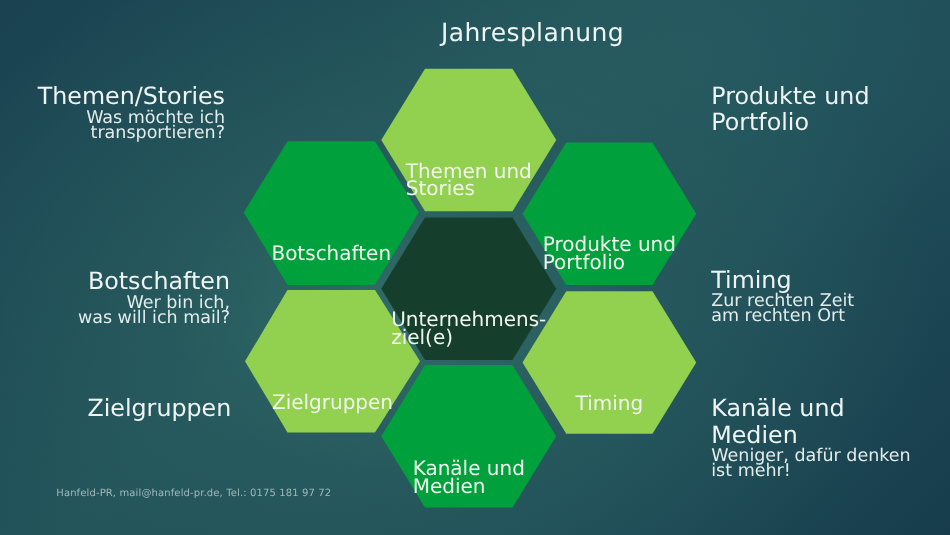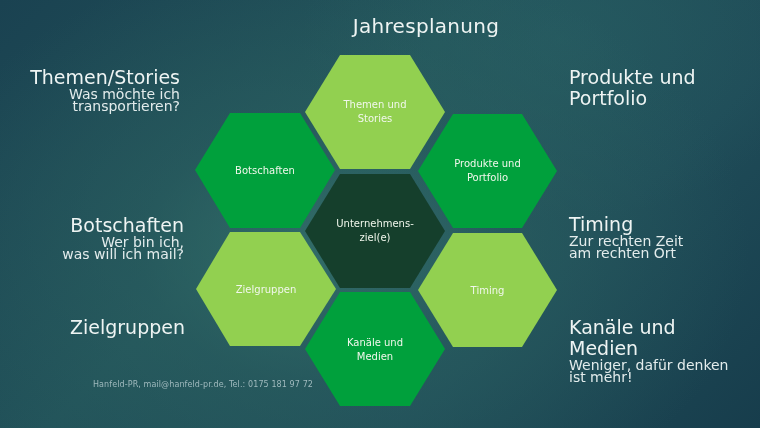--- a/index.html
+++ b/index.html
@@ -11,33 +11,32 @@
       radial-gradient(ellipse 260px 180px at 560px 40px, rgba(40,95,100,0.6) 0%, rgba(27,67,80,0) 100%),
       linear-gradient(135deg, #1a4251 0%, #22535a 40%, #1f4c58 70%, #173d4c 100%);
     color: #e8efef;
   }
   .slide-title {
     position: absolute; left: 0; width: 760px; top: 14px; text-align: center;
     font-size: 20px; color: #eef4f3; letter-spacing: 0.3px; font-weight: normal; margin-left: 46px;
   }
   svg.hexes { position: absolute; left: 0; top: 0; width: 760px; height: 428px; }
   .hex-label {
-    position: absolute; text-align: center; color: #f1f7ec; font-size: 10px; line-height: 14px;
-    display: flex; align-items: center; justify-content: center; white-space: pre-line;
+    position: absolute; text-align: left; color: #f1f7ec; font-size: 16px; line-height: 14px;
+    display: flex; align-items: center; justify-content: center; white-space: pre-line; margin-top: 32px;
   }
   .side {
     position: absolute; color: #eef4f3;
   }
   .side .h { font-size: 19px; line-height: 21px; font-weight: normal; display: block; }
   .side .s { font-size: 14px; line-height: 12px; display: block; color: #e3ecec; white-space: pre-line; }
   .right-align { text-align: right; }
   .footer {
-    position: absolute; left: 45px; top: 380px; font-size: 8px; color: #9fb9bd;
+    position: absolute; left: 45px; top: 390px; font-size: 8px; color: #9fb9bd;
     letter-spacing: 0.1px;
-    margin-left: 48px;
   }
 </style>
 </head>
 <body>
 
 <div class="slide-title">Jahresplanung</div>
 
 <svg class="hexes" viewBox="0 0 760 428">
 
   <polygon points="340,55 410,55 445,112 410,169 340,169 305,112" fill="#92d050"></polygon>

